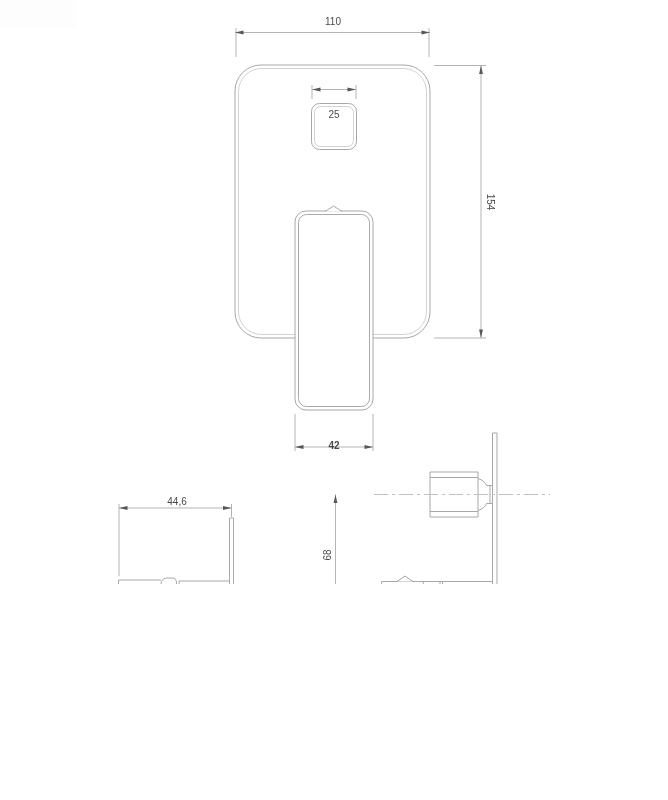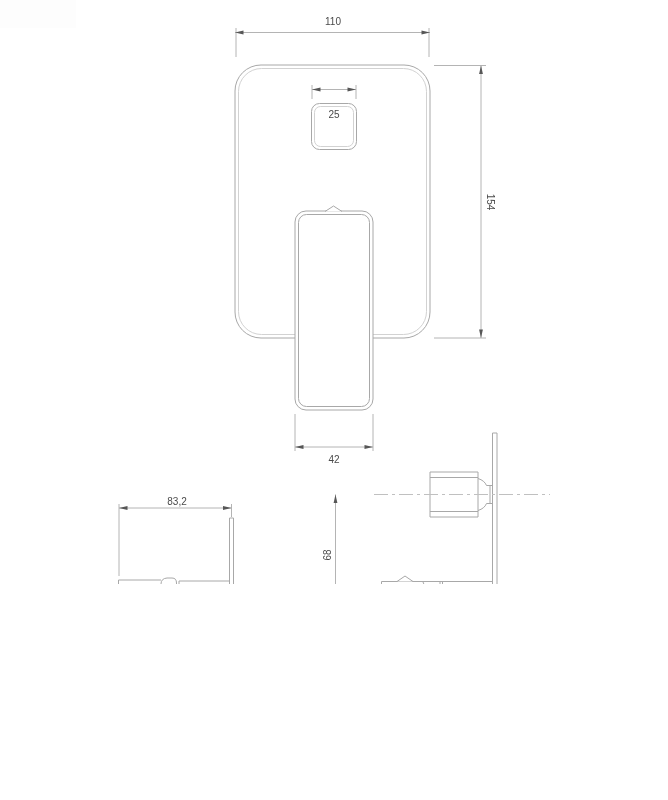--- a/index.html
+++ b/index.html
@@ -168,23 +168,23 @@
       </g>
     </g>
   </svg>
 
   <div class="dim-label" style="left:333px;top:21px;">110</div>
 
   <div class="dim-label" style="left:334px;top:78px;margin-top:36px;">25</div>
 
   <div class="dim-label rot-cw" style="left:490px;top:202px;">154</div>
 
-  <div class="dim-label" style="left:334px;top:459px;">42</div>
+  <div class="dim-label" style="left:334px;top:445px;font-weight:bold;">42</div>
 
-  <div class="dim-label" style="left:177px;top:501px;">83,2</div>
+  <div class="dim-label" style="left:177px;top:501px;">44,6</div>
 
   <div class="dim-label rot-ccw" style="left:327px;top:555px;">68</div>
 
   <div class="dim-label rot-ccw" style="left:327px;top:664px;">52,5</div>
 
   <div class="dim-label rot-ccw" style="left:275px;top:699px;">90</div>
 
 </div>
 
 </body></html>

